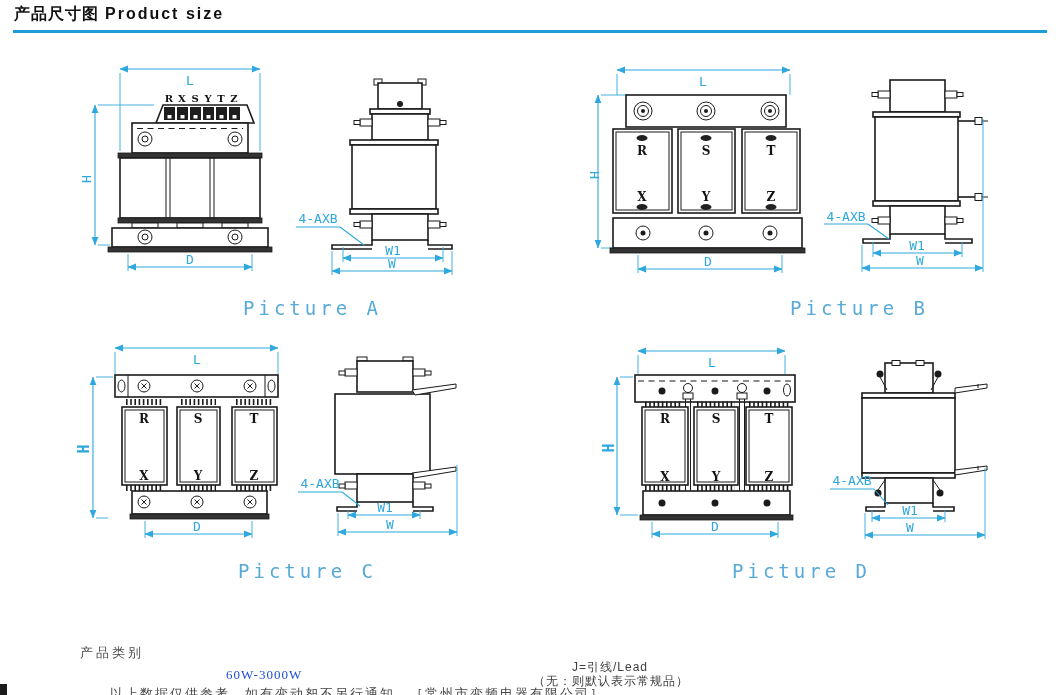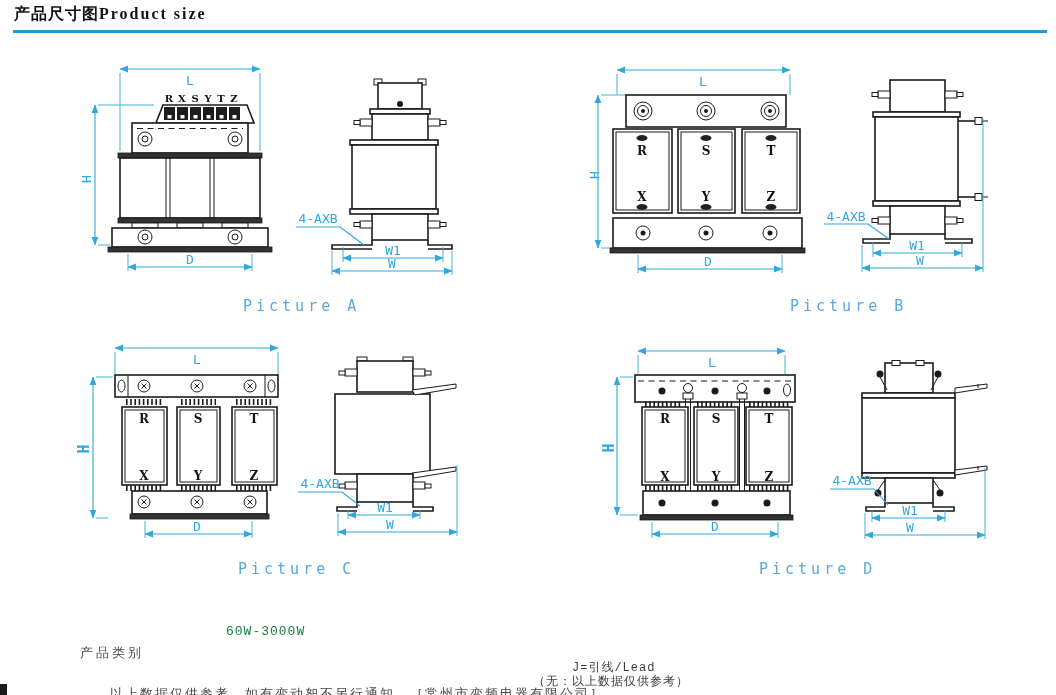--- a/index.html
+++ b/index.html
@@ -1,47 +1,47 @@
 <!DOCTYPE html>
 <html><head>
 <meta charset="utf-8">
 <style>
   html,body{margin:0;padding:0;background:#fff;}
   .page{position:relative;width:1056px;height:695px;background:#fff;overflow:hidden;
         font-family:"Liberation Sans",sans-serif;}
   
   .title{position:absolute;left:14px;top:4px;font-size:16px;font-weight:bold;color:#111;
          letter-spacing:1px;white-space:nowrap;}
-  .title .en{font-family:Liberation Serif, serif;letter-spacing:2px;}
+  .title .en{font-family:Liberation Sans, sans-serif;letter-spacing:2px;margin-left:6px;}
   .rule{position:absolute;left:13px;right:9px;top:30px;height:3px;}
   
   svg.fig{position:absolute;overflow:visible;}
   .ln  {fill:none;stroke:#1b1b1b;stroke-width:1.6;}
   .lnt {fill:none;stroke:#1b1b1b;stroke-width:1;}
   .fw  {fill:#fff;stroke:#1b1b1b;stroke-width:1.6;}
   .fwt {fill:#fff;stroke:#1b1b1b;stroke-width:1;}
   .fd  {fill:#333;stroke:#1b1b1b;stroke-width:0.8;}
   .dot {fill:#1b1b1b;stroke:none;}
   .hatch{stroke:#1b1b1b;stroke-width:6;stroke-dasharray:1.6 2.6;fill:none;}
   .dash{stroke:#1b1b1b;stroke-width:1.2;stroke-dasharray:6 4.5;fill:none;}
   .dim {stroke:#2fa8de;stroke-width:1.1;fill:none;}
   .ext {stroke:#2fa8de;stroke-width:0.9;fill:none;}
   .dtx {fill:#2fa8de;font:13px "DejaVu Sans Mono",monospace;text-anchor:middle;}
   .dtxb{fill:#2fa8de;font:bold 15px "DejaVu Sans Mono",monospace;text-anchor:middle;}
   .ph  {fill:#141414;font:bold 12px "DejaVu Serif",serif;text-anchor:middle;}
   .pht {fill:#141414;font:bold 10px "DejaVu Serif",serif;text-anchor:middle;}
-  .caption{position:absolute;font-family:"DejaVu Sans Mono",monospace;font-size:15px;
+  .caption{position:absolute;font-family:"DejaVu Sans Mono",monospace;font-size:19px;
            letter-spacing:4px;color:#57a9d8;white-space:nowrap;}
   
   .ft{position:absolute;white-space:nowrap;}
   .f-cat{left:80px;top:644px;font-family:Liberation Mono, monospace;font-size:13px;color:#4d4d4d;letter-spacing:3px;}
-  .f-pow{left:226px;top:624px;font-family:Liberation Mono, monospace;font-size:13px;color:#15803d;letter-spacing:1px;}
+  .f-pow{left:226px;top:667px;font-family:Liberation Serif, serif;font-size:13px;color:#1d4ed8;letter-spacing:1px;}
   .f-res{left:329px;top:649px;font-family:"DejaVu Sans Mono",monospace;font-size:11px;color:#3d3d3d;
          letter-spacing:1.5px;line-height:12px;white-space:pre-line;}
-  .f-lead{left:572px;top:659px;font-family:Liberation Mono, monospace;font-size:12px;color:#3d3d3d;letter-spacing:1px;}
+  .f-lead{left:572px;top:659px;font-family:Liberation Sans, sans-serif;font-size:12px;color:#3d3d3d;letter-spacing:1px;}
   .f-def{left:533px;top:673px;font-family:"DejaVu Serif",serif;font-size:12px;color:#3d3d3d;letter-spacing:1px;}
   .f-trunc{left:110px;top:685px;font-family:"DejaVu Serif",serif;font-size:13px;color:#474747;letter-spacing:2px;}
   .corner-mark{position:absolute;left:0;top:684px;width:7px;height:12px;background:#1b1b1b;}
 </style>
 </head>
 <body>
 
 <div class="page">
 
   <svg width="0" height="0" style="position:absolute">
@@ -558,22 +558,22 @@
       <text class="dtx" x="320" y="202">W</text>
       <text class="dtx" x="262" y="155">4-AXB</text>
       <line class="dim" x1="240" y1="159" x2="284" y2="159"></line>
         <line class="dim" x1="284" y1="159" x2="298" y2="175"></line>
     </g>
   </svg>
 
   <div class="caption" style="left:243px;top:297px">Picture A</div>
   <div class="caption" style="left:790px;top:297px">Picture B</div>
   <div class="caption" style="left:238px;top:560px">Picture C</div>
-  <div class="caption" style="left:759px;top:560px">Picture D</div>
+  <div class="caption" style="left:732px;top:560px">Picture D</div>
 
   <div class="ft f-cat">产品类别</div>
   <div class="ft f-pow">60W-3000W</div>
   <div class="ft f-lead">J=引线/Lead</div>
-  <div class="ft f-def">（无：以上数据仅供参考）</div>
+  <div class="ft f-def">（无：则默认表示常规品）</div>
   <div class="ft f-trunc">以上数据仅供参考，如有变动恕不另行通知。［常州市变频电器有限公司］</div>
   <div class="corner-mark"></div>
 
 </div>
 
 </body></html>

